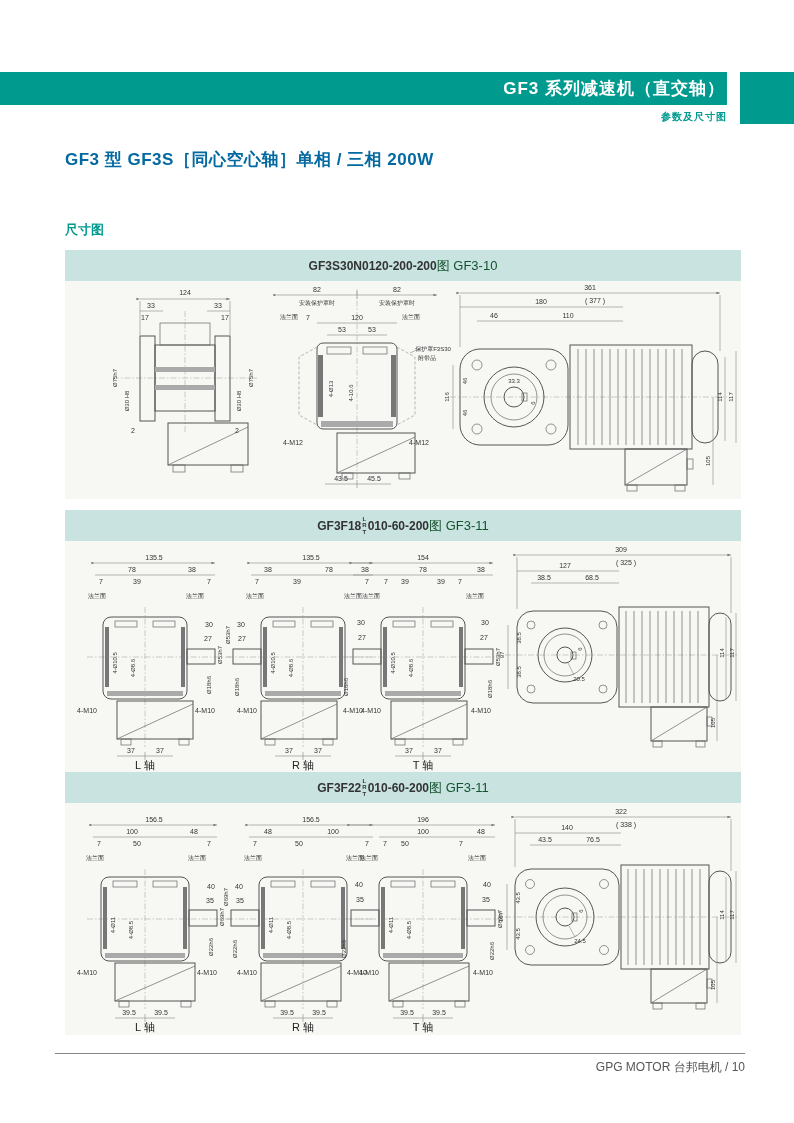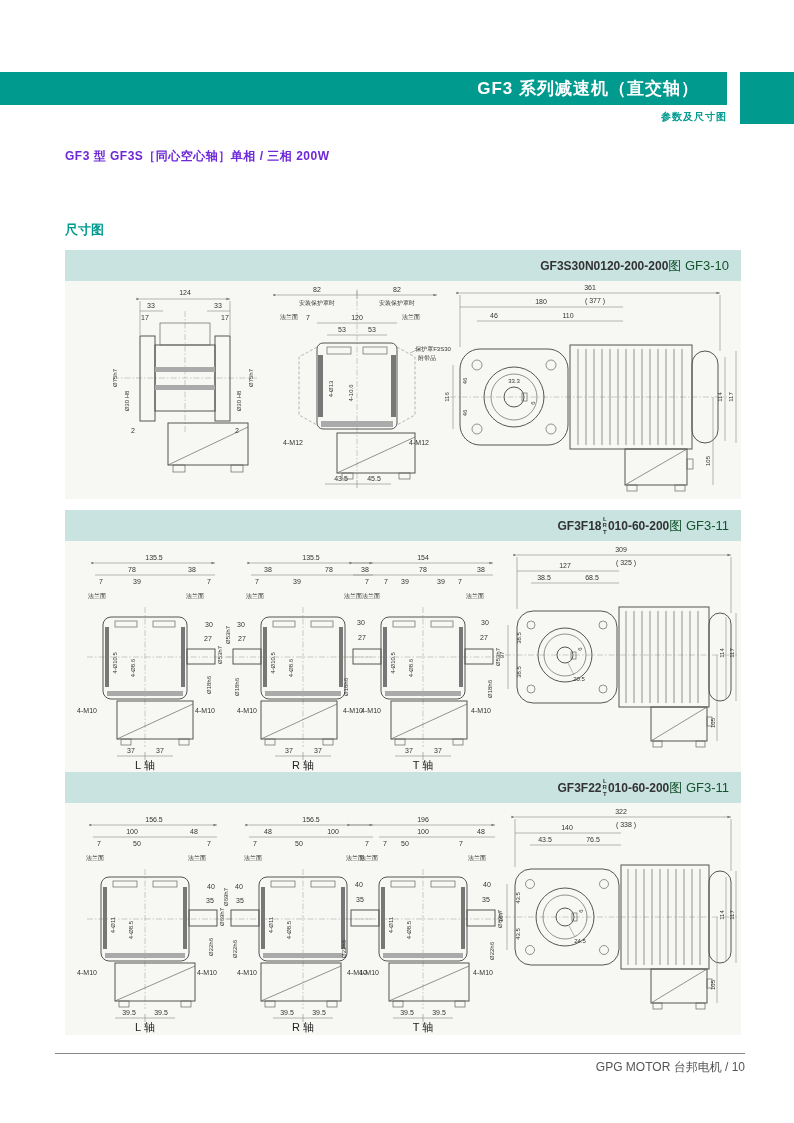--- a/index.html
+++ b/index.html
@@ -1,26 +1,26 @@
 <!DOCTYPE html>
 <html><head>
 <meta charset="utf-8">
 <style>
   :root{ --teal:#009a8f; --hbg:#c8e3e0; }
   html,body{margin:0;padding:0;background:#e9e9e9;}
   .page{position:relative;width:794px;height:1123px;background:#fff;font-family:"Liberation Sans",sans-serif;overflow:hidden;margin:0 auto;}
-  .banner{position:absolute;left:0;top:72px;width:727px;height:33px;background:var(--teal);color:#fff;font-size:17px;font-weight:bold;text-align:right;line-height:33px;padding-right:28px;box-sizing:border-box;letter-spacing:1px;}
+  .banner{position:absolute;left:0;top:72px;width:727px;height:33px;background:var(--teal);color:#fff;font-size:17px;font-weight:bold;text-align:right;line-height:33px;padding-right:2px;box-sizing:border-box;letter-spacing:1px;}
   .corner{position:absolute;left:740px;top:72px;width:54px;height:52px;background:var(--teal);}
   .subtitle{position:absolute;top:110px;right:67px;color:var(--teal);font-size:10px;font-weight:bold;letter-spacing:1px;}
-  .h1{position:absolute;left:65px;font-size:12px;font-weight:bold;color:#6d28d9;letter-spacing:.5px;}
+  .h1{position:absolute;left:65px;font-size:17px;font-weight:bold;color:#0369a1;letter-spacing:.5px;}
   .h1.a{top:148px}.h1.b{top:181px}
   .sizelabel{position:absolute;left:65px;top:221px;color:var(--teal);font-size:13px;font-weight:bold;}
   .sec{position:absolute;left:65px;width:676px;}
   .sec.s1{top:250px}.sec.s2{top:510px}.sec.s3{top:772px}
-  .sec-h{height:31px;background:var(--hbg);display:flex;justify-content:flex-end;align-items:center;padding:0 12px;box-sizing:border-box;}
+  .sec-h{height:31px;background:var(--hbg);display:flex;justify-content:center;align-items:center;padding:0 12px;box-sizing:border-box;}
   .code{font-size:12px;font-weight:bold;color:#333;display:flex;align-items:center;}
   .fig{font-size:13px;color:#14532d;}
   .stack{display:flex;flex-direction:column;font-size:6px;line-height:6.5px;font-weight:bold;margin:0 1px;text-align:center;}
   .draw{display:block;background:#f7f7f4;}
   svg text{font-family:"Liberation Sans",sans-serif;}
   .dm{font-size:7px;fill:#333;text-anchor:middle;}
   .d6{font-size:6px;fill:#333;text-anchor:middle;}
   .cap{font-size:11px;fill:#222;text-anchor:middle;}
   .ol{stroke:#555;stroke-width:1;fill:none;}
   .ol2{stroke:#666;stroke-width:.7;fill:none;}

